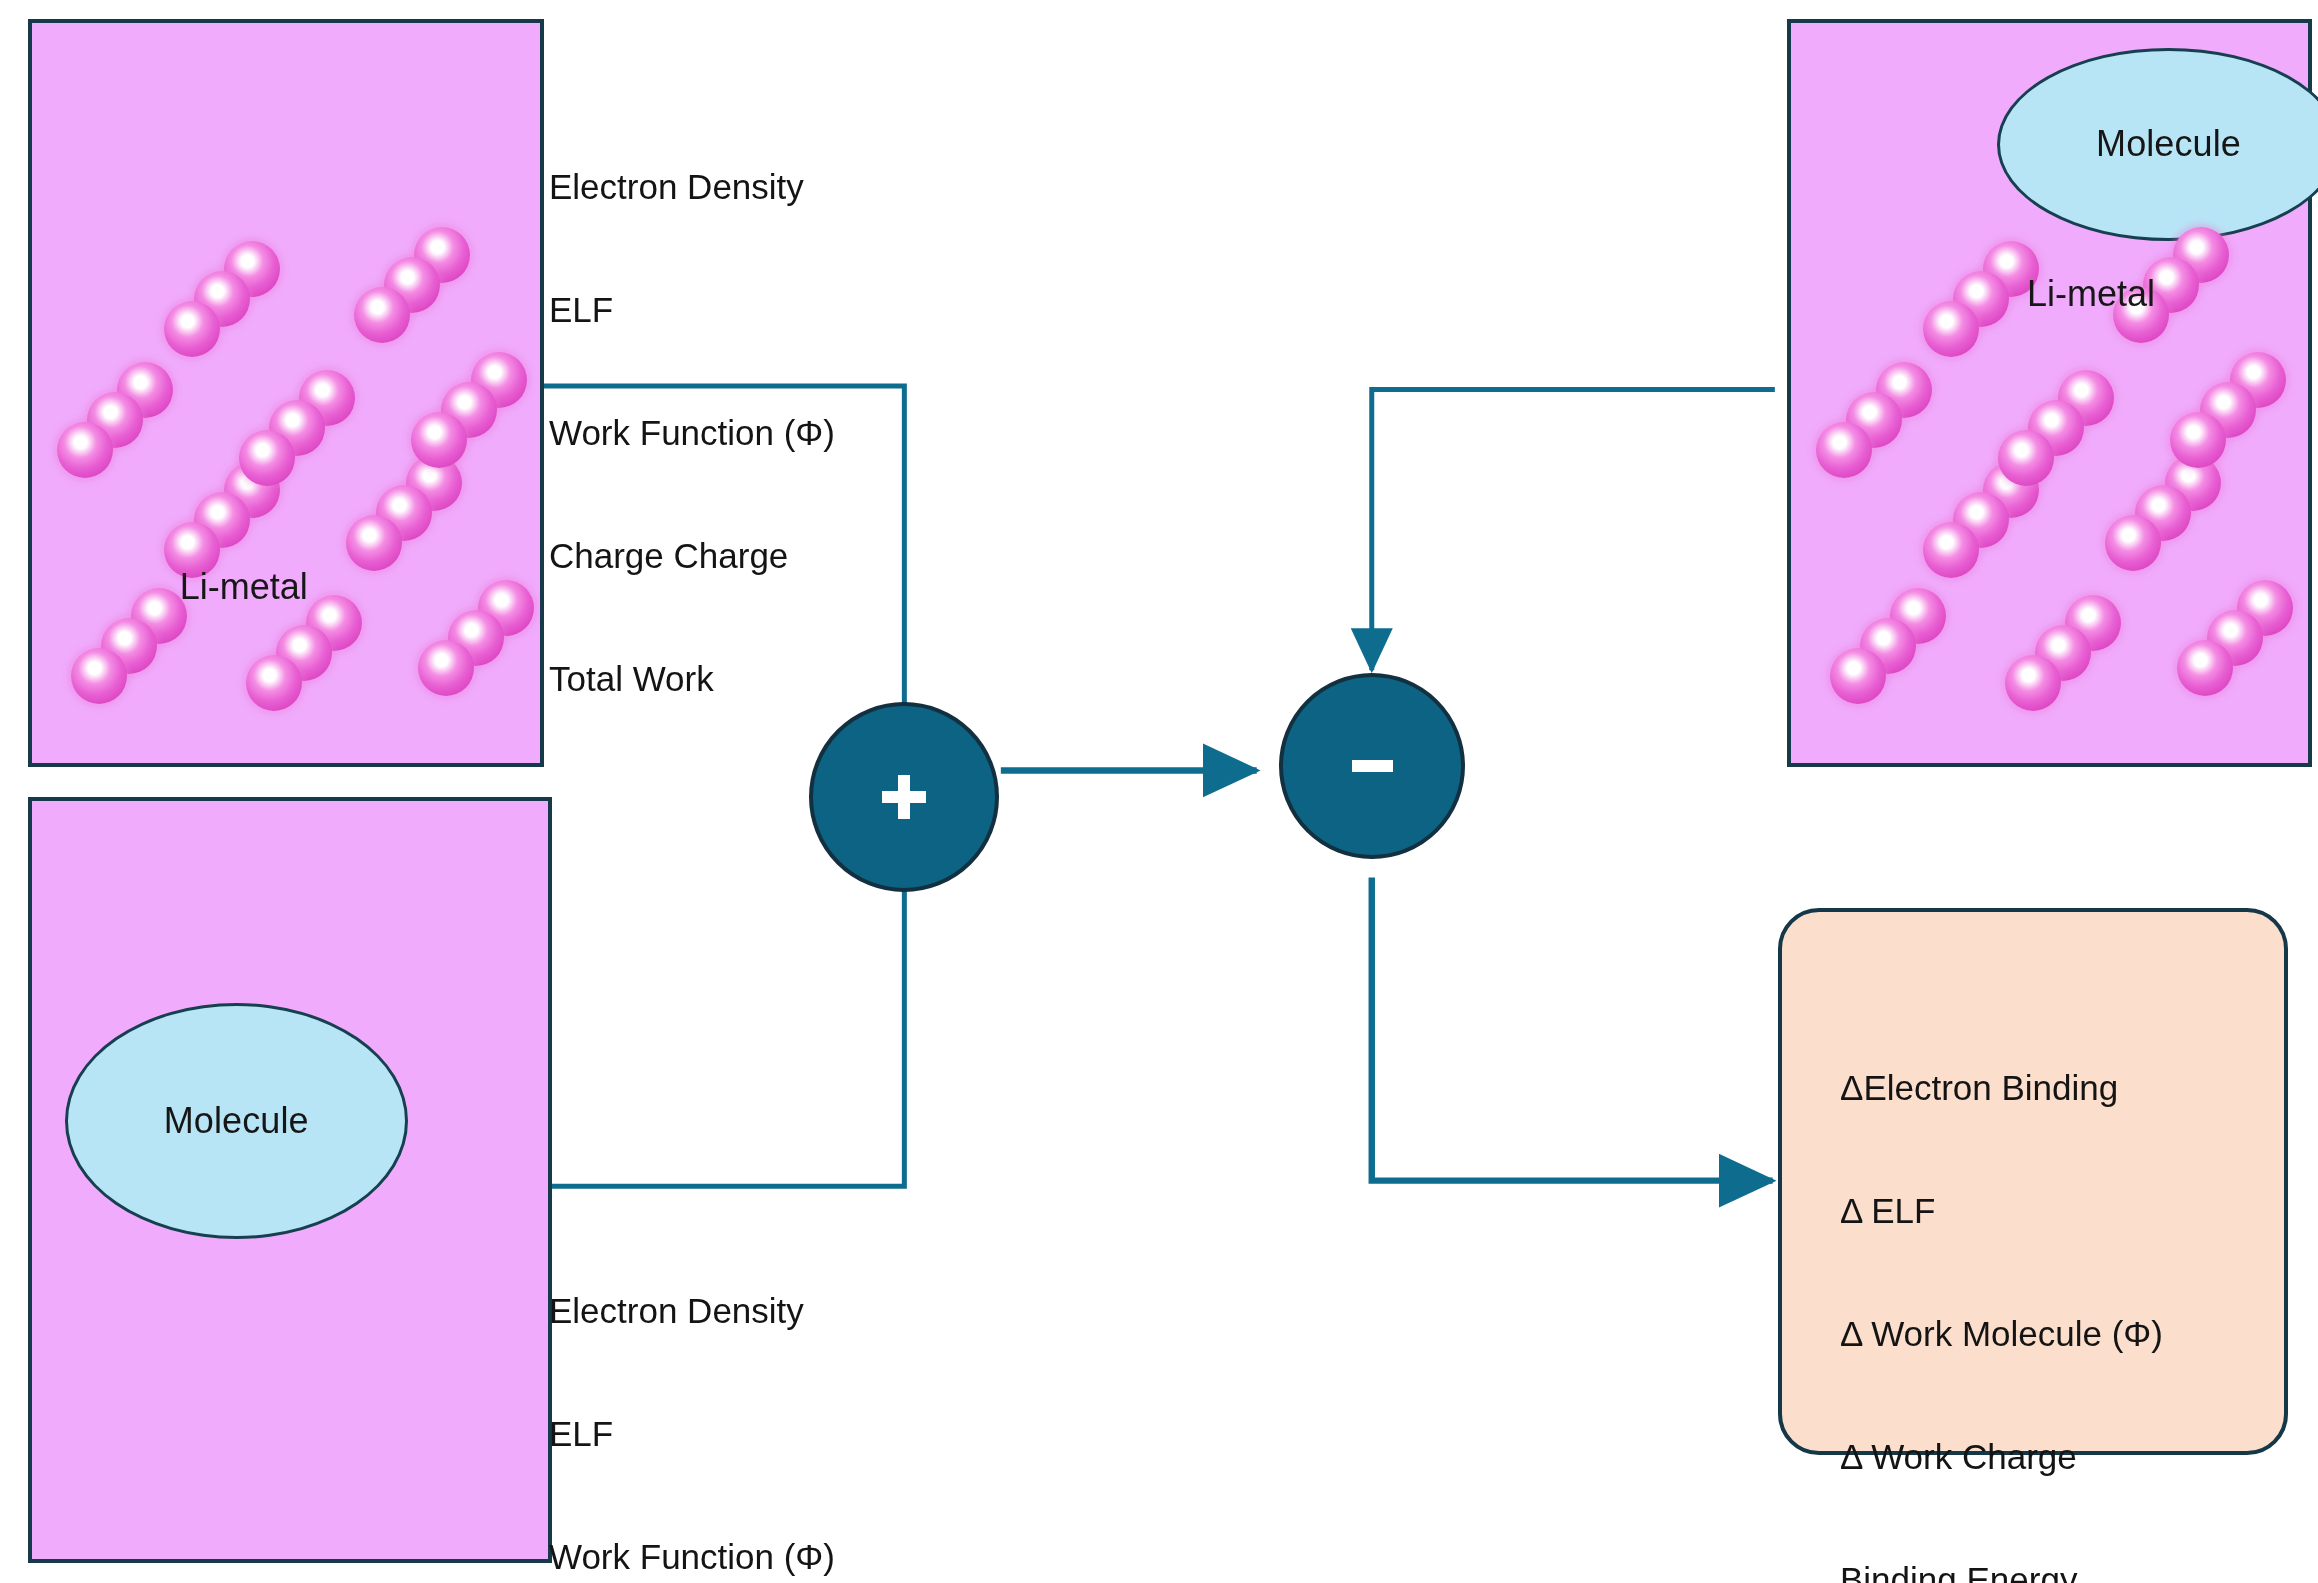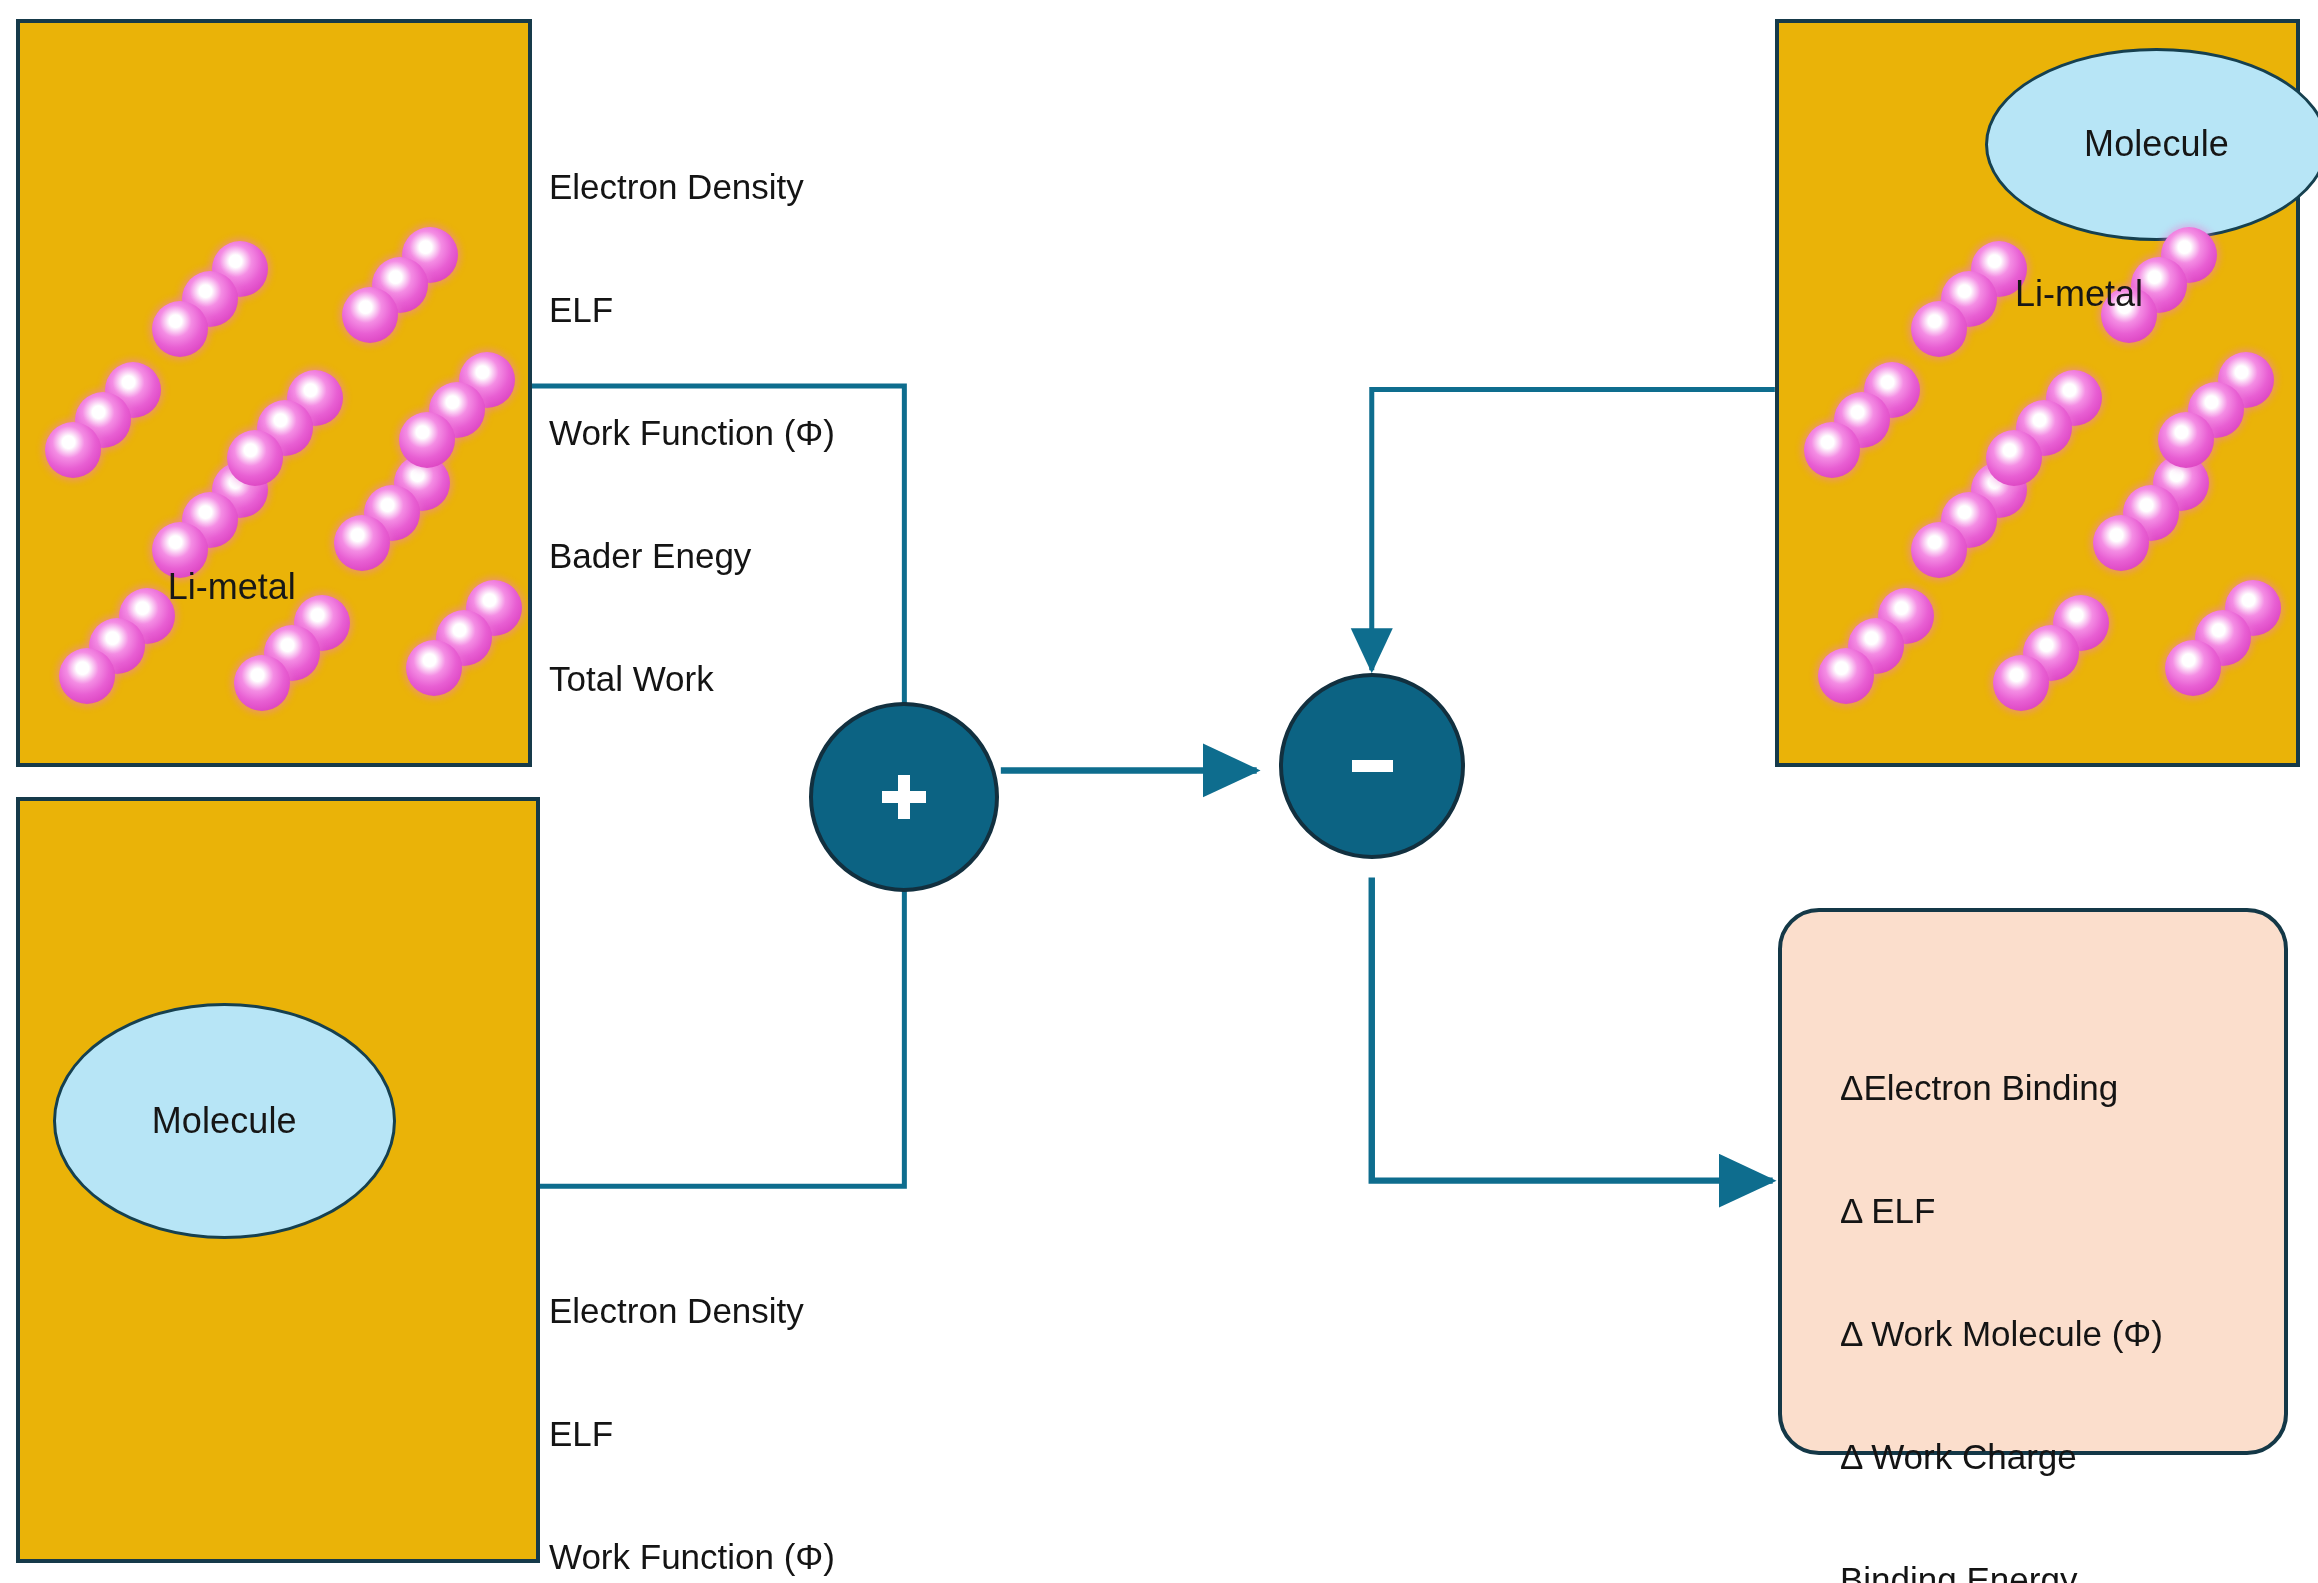--- a/index.html
+++ b/index.html
@@ -2,21 +2,21 @@
 <html style="font-size:11.4px"><head>
 <meta charset="utf-8">
 <style>
   html,body{margin:0;padding:0;background:#ffffff;}
   body{width:2319px;height:1583px;position:relative;overflow:hidden;
        font-family:"Liberation Sans","DejaVu Sans",sans-serif;color:#151515;}
 
   .stage{position:absolute;left:0;top:0;width:2319px;height:1583px;}
 
   
-  .panel{position:absolute;background:#eab308;border:4.3px solid #163A4A;box-sizing:border-box;}
+  .panel{position:absolute;background:#f0abfc;border:4.3px solid #163A4A;box-sizing:border-box;margin-left:12px;}
 
   
   .card-out{position:absolute;background:#FBDECC;border:4.3px solid #143847;
             border-radius:41px;box-sizing:border-box;}
 
   
   .ellipse{position:absolute;background:#B7E5F6;border:3.6px solid #16404F;
            border-radius:50%;box-sizing:border-box;
            display:flex;align-items:center;justify-content:center;}
   .ellipse span{font-size:36px;color:#161616;letter-spacing:0.1px;}
@@ -194,21 +194,21 @@
     <span class="glyph-plus"></span>
   </div>
   <div class="op" style="left:1279px;top:673px;width:186px;height:186px;">
     <span class="glyph-minus"></span>
   </div>
 
   <div class="txtlist" style="left:549px;top:84px;">
     <div>Electron Density</div>
     <div>ELF</div>
     <div>Work Function (Φ)</div>
-    <div>Bader Enegy</div>
+    <div>Charge Charge</div>
     <div>Total Work</div>
   </div>
 
   <div class="txtlist" style="left:549px;top:1208px;">
     <div>Electron Density</div>
     <div>ELF</div>
     <div>Work Function (Φ)</div>
     
     
   </div>

